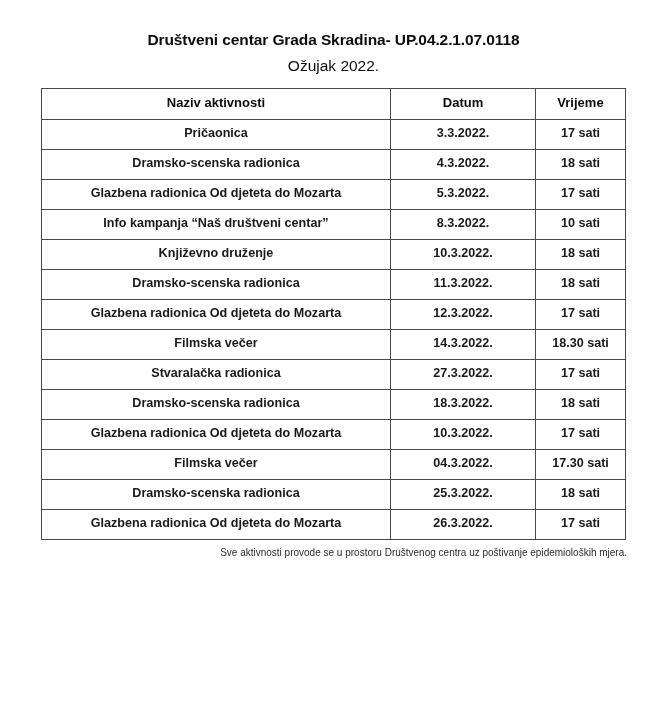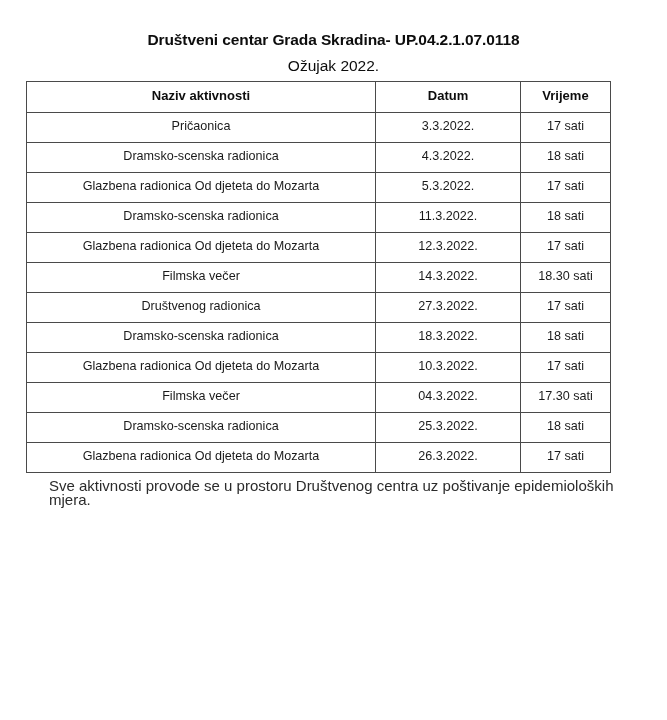--- a/index.html
+++ b/index.html
@@ -33,22 +33,22 @@
     color: #0d0d0d;
     white-space: nowrap;
   }
   .title-line-2 {
     font-size: 15.5px;
     font-weight: normal;
     line-height: 26px;
     color: #0d0d0d;
   }
   .table-wrap {
-    margin-top: 2px;
-    padding-left: 26px;
+    margin-top: 9px;
+    padding-left: 41px;
     padding-right: 44px;
   }
   table.schedule {
     width: 584px;
     border-collapse: collapse;
     table-layout: fixed;
   }
   table.schedule col.c-name  { width: 349px; }
   table.schedule col.c-date  { width: 145px; }
   table.schedule col.c-time  { width: 90px;  }
@@ -65,26 +65,26 @@
     line-height: 15px;
     color: #1a1a1a;
   }
   table.schedule thead th {
     font-weight: bold;
     font-size: 13px;
     color: #0d0d0d;
     height: 31px;
   }
   table.schedule tbody td {
-    font-weight: normal;
+    font-weight: bold;
   }
   .footnote {
     margin-top: 6px;
-    text-align: left;
-    font-size: 15px;
+    text-align: right;
+    font-size: 10px;
     line-height: 14px;
     color: #2b2b2b;
     padding: 0 40px;
     margin-left: 9px;
   }
 </style>
 </head>
 <body>
 
 <div class="page">
@@ -118,36 +118,46 @@
             <td>Dramsko-scenska radionica</td>
             <td>4.3.2022.</td>
             <td>18 sati</td>
           </tr>
           <tr>
             <td>Glazbena radionica Od djeteta do Mozarta</td>
             <td>5.3.2022.</td>
             <td>17 sati</td>
           </tr>
           <tr>
+            <td>Info kampanja “Naš društveni centar”</td>
+            <td>8.3.2022.</td>
+            <td>10 sati</td>
+          </tr>
+          <tr>
+            <td>Književno druženje</td>
+            <td>10.3.2022.</td>
+            <td>18 sati</td>
+          </tr>
+          <tr>
             <td>Dramsko-scenska radionica</td>
             <td>11.3.2022.</td>
             <td>18 sati</td>
           </tr>
           <tr>
             <td>Glazbena radionica Od djeteta do Mozarta</td>
             <td>12.3.2022.</td>
             <td>17 sati</td>
           </tr>
           <tr>
             <td>Filmska večer</td>
             <td>14.3.2022.</td>
             <td>18.30 sati</td>
           </tr>
           <tr>
-            <td>Društvenog radionica</td>
+            <td>Stvaralačka radionica</td>
             <td>27.3.2022.</td>
             <td>17 sati</td>
           </tr>
           <tr>
             <td>Dramsko-scenska radionica</td>
             <td>18.3.2022.</td>
             <td>18 sati</td>
           </tr>
           <tr>
             <td>Glazbena radionica Od djeteta do Mozarta</td>

